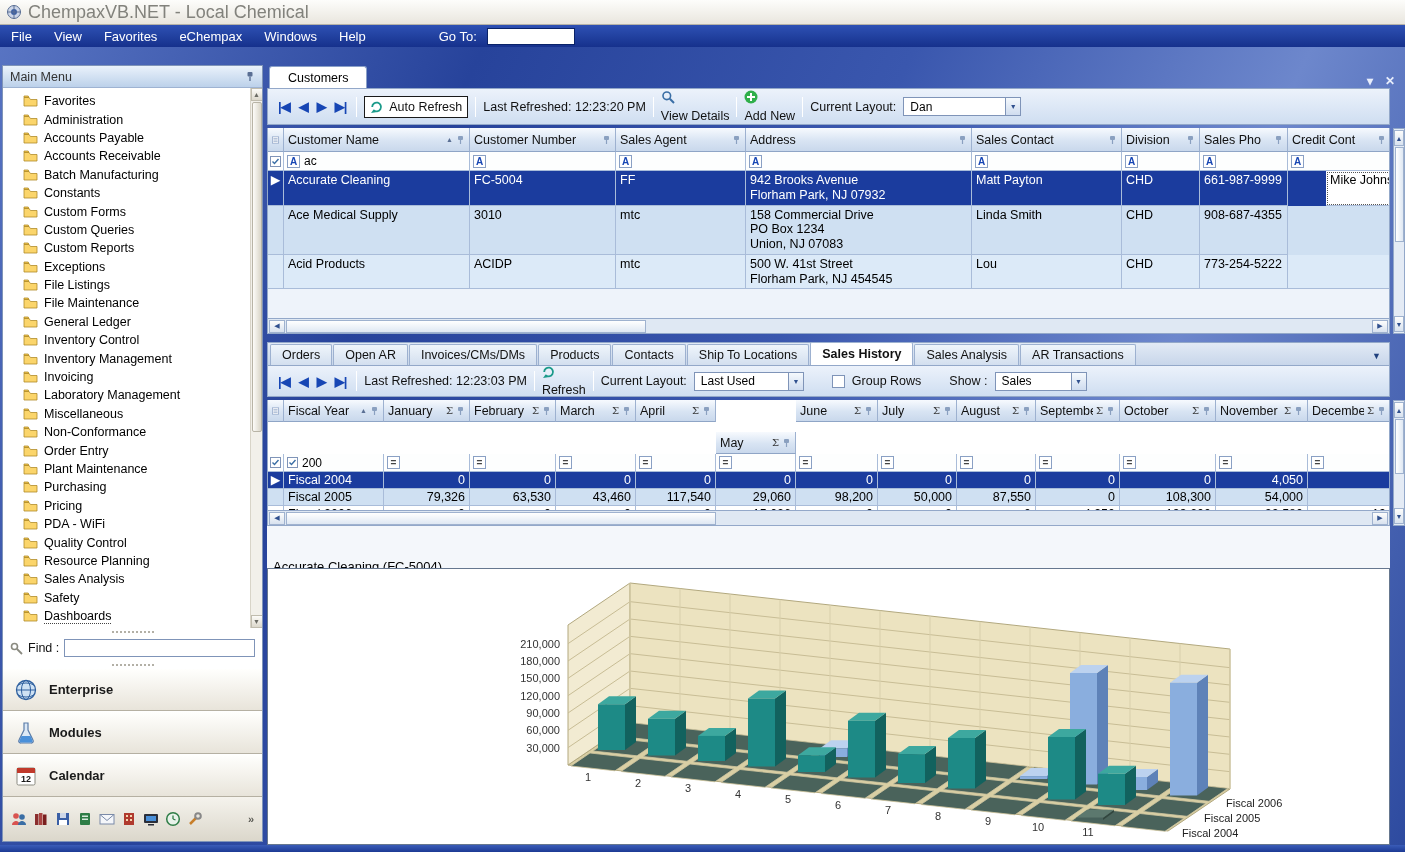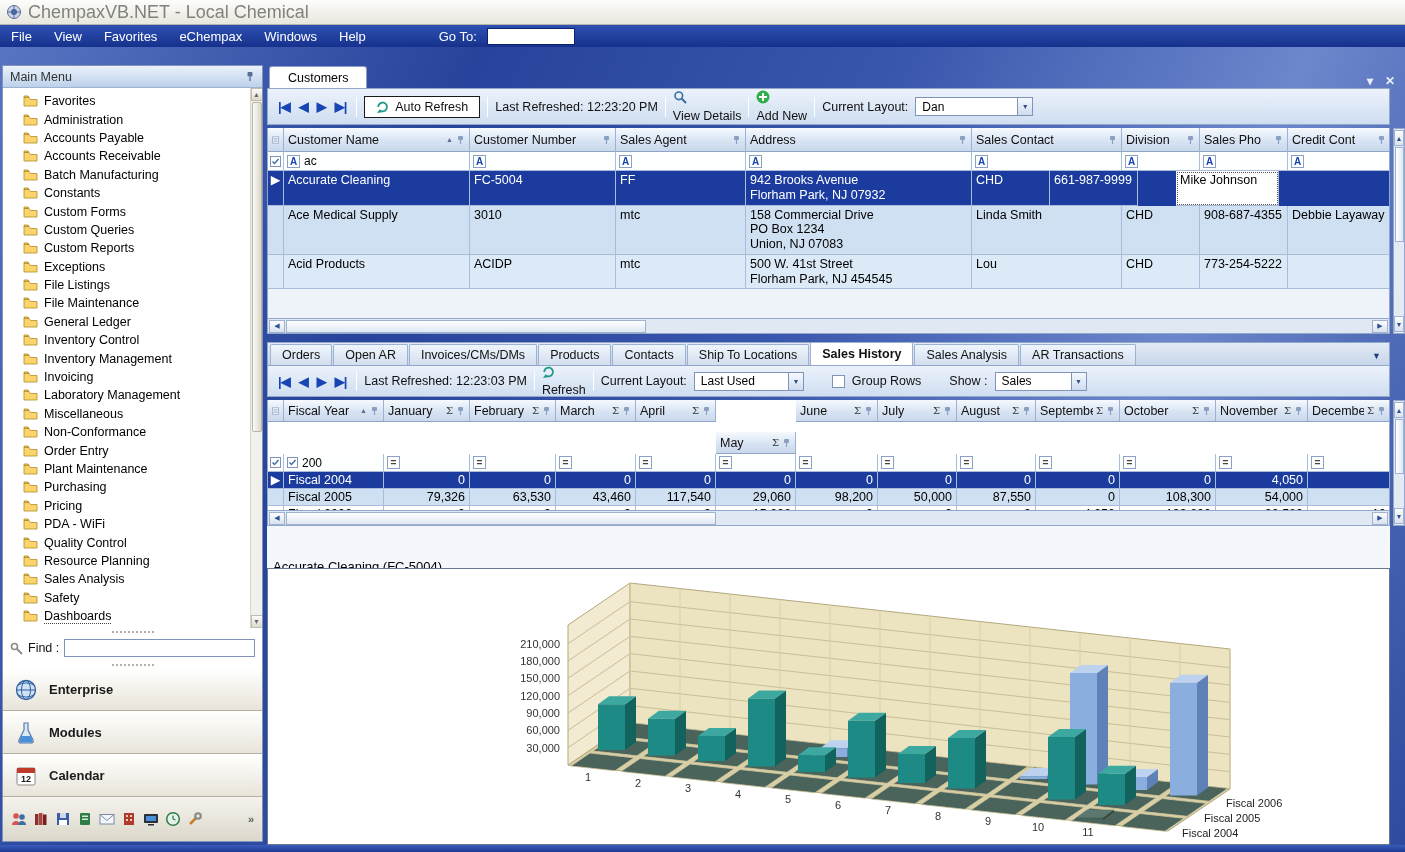--- a/index.html
+++ b/index.html
@@ -35,21 +35,21 @@
 .main{position:absolute;left:267px;top:65px;width:1138px;height:780px;}
 .tabstrip1{position:absolute;top:0;left:0;right:0;height:23px;display:flex;align-items:flex-end;}
 .tab-main{height:22px;background:#fff;border:1px solid #8aa0c8;border-bottom:none;border-radius:3px 3px 0 0;padding:0 18px;display:flex;align-items:center;font-size:12.5px;color:#000;margin-left:2px;}
 .strip-icons{margin-left:auto;display:flex;gap:12px;padding-right:10px;color:#e8eefc;font-size:12px;font-weight:bold;align-items:center;}
 .toolbar{position:absolute;left:0;width:1123px;background:linear-gradient(#ecf2fb,#cfdef1);border:1px solid #93a8c9;display:flex;align-items:center;gap:7px;padding:0 7px;font-size:12.5px;color:#111;}
 .toolbar1{top:23px;height:37px;}
 .toolbar2{top:300px;height:32px;}
 .navg{color:#1746b4;font-weight:bold;font-size:13px;display:flex;gap:9px;padding:0 3px;}
 .navg span{cursor:default;letter-spacing:-1px;}
 .tb-sep{width:1px;height:20px;background:#aebfd8;border-right:1px solid #fff;}
-.btn-auto{display:flex;align-items:center;gap:6px;background:#fff;border:1px solid #1a1a1a;padding:3px 11px;font-size:12.5px;}
+.btn-auto{display:flex;align-items:center;gap:6px;background:#fff;border:1px solid #1a1a1a;padding:3px 5px;font-size:12.5px;}
 .tb-link{display:flex;gap:5px;flex-direction:column;}
 .combo{display:flex;align-items:center;background:#fff;border:1px solid #7f94b8;height:19px;}
 .combo .val{padding:0 6px;font-size:12px;color:#000;}
 .combo .dd{width:15px;height:100%;background:linear-gradient(#f5f9fd,#cfdcef);border-left:1px solid #7f94b8;display:flex;align-items:center;justify-content:center;font-size:7px;color:#30508e;}
 .checkbox{width:13px;height:13px;background:#fff;border:1px solid #7f94b8;}
 
 
 .gridbox{position:absolute;left:0;width:1123px;background:#eef3fa;border-left:1px solid #93a8c9;border-right:1px solid #93a8c9;overflow:hidden;}
 .grid1{top:63px;height:190px;}
 .grid2{top:335px;height:110px;background:#fff;}
@@ -618,36 +618,36 @@
           <span></span>
         </div>
       </div>
       <div class="g-row g-data row-sel">
         <div class="g-cell ind" style="width: 16px;">▶</div>
         <div class="g-cell" style="width: 186px;">Accurate Cleaning</div>
         <div class="g-cell" style="width: 146px;">FC-5004</div>
         <div class="g-cell" style="width: 130px;">FF</div>
         <div class="g-cell" style="width: 226px;">942 Brooks Avenue
 Florham Park, NJ  07932</div>
+        <div class="g-cell" style="width: 150px;">Matt Payton</div>
         <div class="g-cell" style="width: 78px;">CHD</div>
         <div class="g-cell" style="width: 88px;">661-987-9999</div>
         <div class="g-cell cell-focus" style="width: 103px; margin-left: 38px;">Mike Johnson</div>
       </div>
       <div class="g-row g-data row-blue">
         <div class="g-cell ind" style="width: 16px;"></div>
         <div class="g-cell" style="width: 186px;">Ace Medical Supply</div>
         <div class="g-cell" style="width: 146px;">3010</div>
         <div class="g-cell" style="width: 130px;">mtc</div>
         <div class="g-cell" style="width: 226px;">158 Commercial Drive
 PO Box 1234
 Union, NJ  07083</div>
         <div class="g-cell" style="width: 150px;">Linda Smith</div>
         <div class="g-cell" style="width: 78px;">CHD</div>
         <div class="g-cell" style="width: 88px;">908-687-4355</div>
-        <div class="g-cell" style="width: 103px;">Debbie Layaway</div>
       </div>
       <div class="g-row g-data row-lt">
         <div class="g-cell ind" style="width: 16px;"></div>
         <div class="g-cell" style="width: 186px;">Acid Products</div>
         <div class="g-cell" style="width: 146px;">ACIDP</div>
         <div class="g-cell" style="width: 130px;">mtc</div>
         <div class="g-cell" style="width: 226px;">500 W. 41st Street
 Florham Park, NJ  454545</div>
         <div class="g-cell" style="width: 150px;">Lou</div>
         <div class="g-cell" style="width: 78px;">CHD</div>

